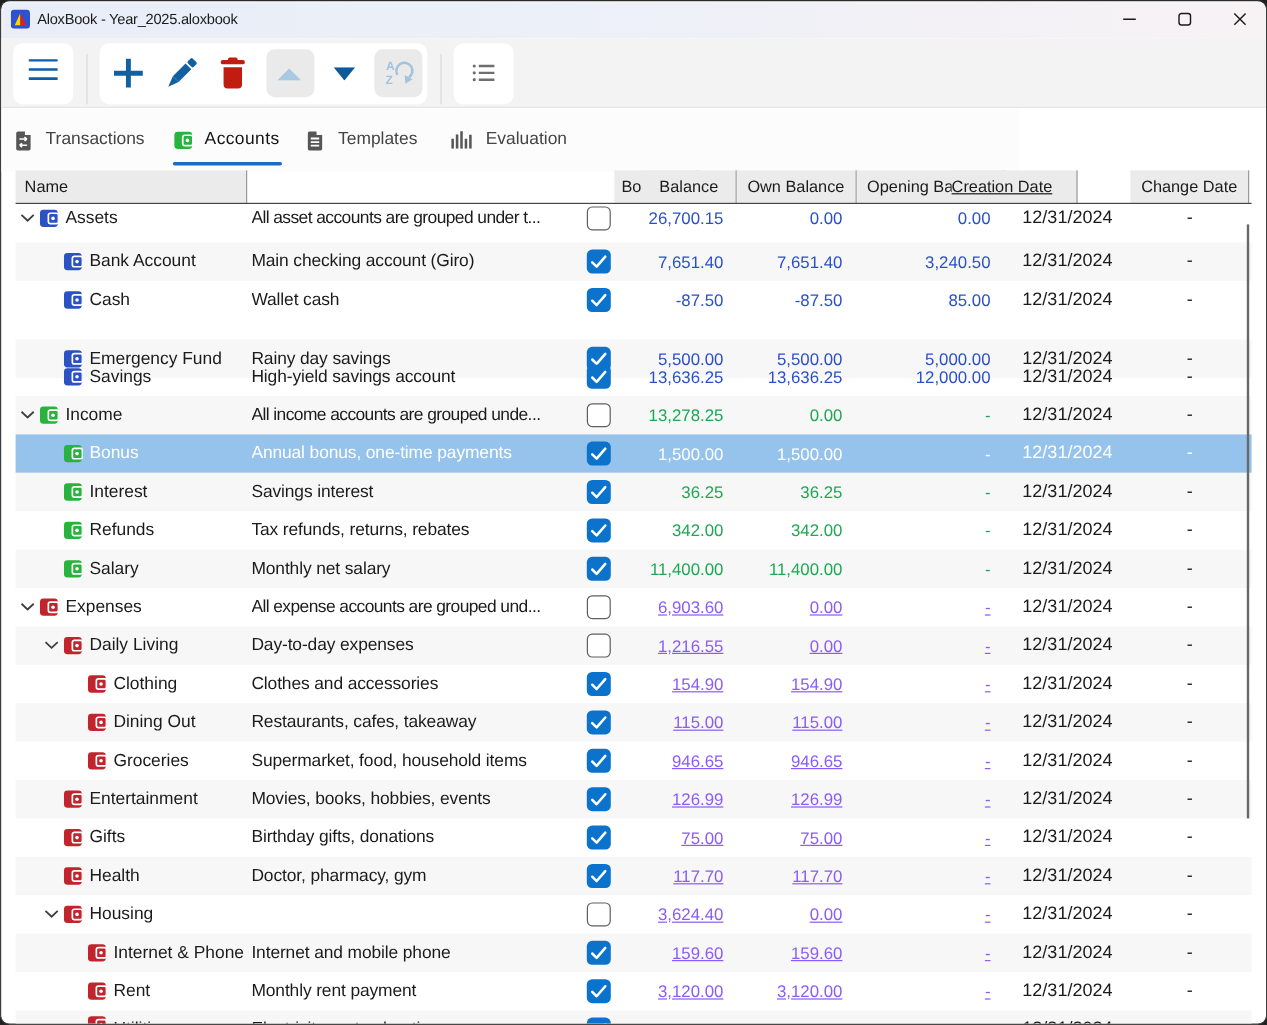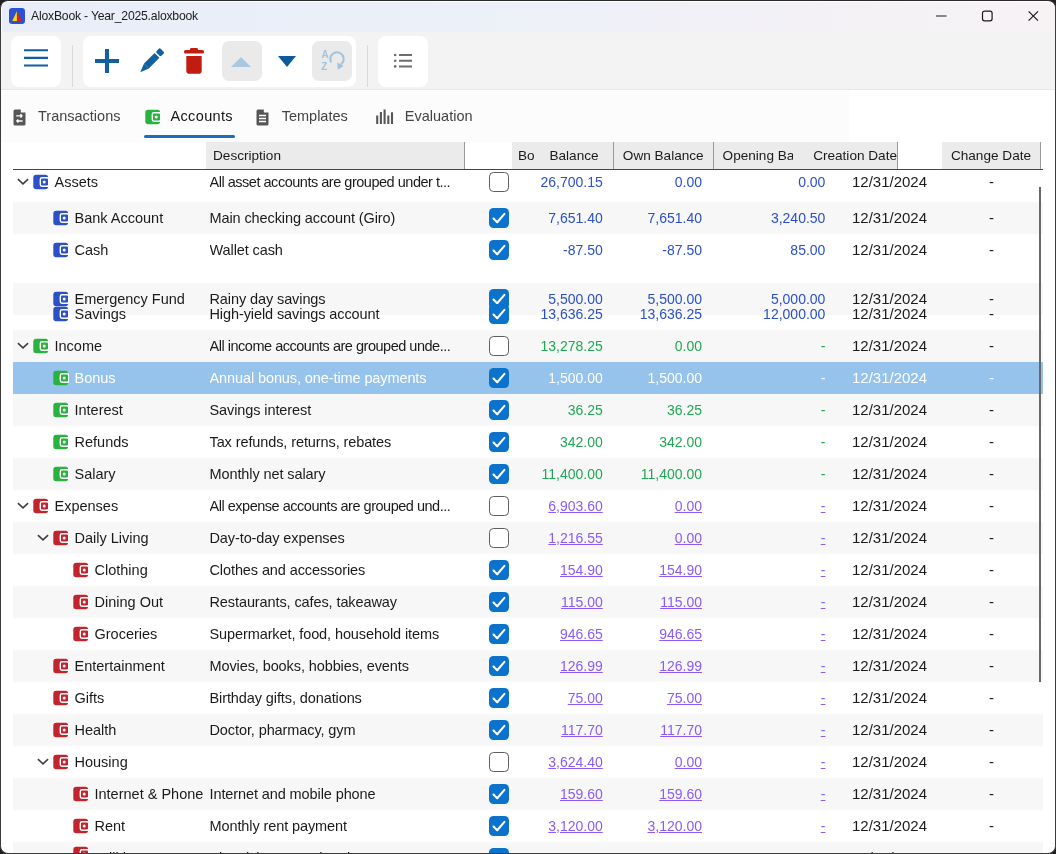--- a/index.html
+++ b/index.html
@@ -137,26 +137,26 @@
   <svg class="abs" style="left:373.5px;top:17.5px" width="20" height="15" viewBox="0 0 20 15">
     <line x1="2.2" y1="6.6" x2="2.2" y2="15" stroke="#565656" stroke-width="2.1"></line>
     <line x1="5.9" y1="3" x2="5.9" y2="15" stroke="#565656" stroke-width="2.1"></line>
     <line x1="9.6" y1="0.4" x2="9.6" y2="15" stroke="#565656" stroke-width="2.1"></line>
     <line x1="13.3" y1="6.6" x2="13.3" y2="15" stroke="#565656" stroke-width="2.1"></line>
     <line x1="17" y1="3.2" x2="17" y2="15" stroke="#565656" stroke-width="2.1"></line>
   </svg>
   <div class="tablab" style="left:403.8px">Evaluation</div>
   <div id="tab-underline"></div>
  </div>
-  <div class="hcell" style="left:205px;width:258.5px;padding-left:7px;text-align:left;">Description</div>
+  <div class="hcell" style="left:12px;width:193px;padding-left:7.5px;text-align:left;">Name</div>
   <div class="hcell" style="left:463.5px;width:70.5px;text-align:center;margin-left:47px;">Bookable</div>
   <div class="hcell" style="left:534px;width:79px;text-align:center;">Balance</div>
   <div class="hcell" style="left:613px;width:99.5px;text-align:center;">Own Balance</div>
   <div class="hcell" style="left:712.5px;width:123.5px;text-align:center;">Opening Balance</div>
-  <div class="hcell" style="left:792px;width:105px;text-align:right;">Creation Date</div>
+  <div class="hcell" style="left:792px;width:105px;text-align:left;text-decoration:underline;">Creation Date</div>
   <div class="hcell" style="left:941px;width:99px;text-align:center;">Change Date</div>
   <div class="abs" id="hborder"></div>
 <div class="row" style="top:165px">
       <svg class="chev" style="left:4px" width="12" height="7" viewBox="0 0 12 7">
         <path d="M0.9 1.1 L6 5.9 L11.1 1.1" stroke="#3e3e3e" stroke-width="1.5" fill="none"></path>
       </svg>
       <svg class="wicon" style="left:20px;top:7.5px" width="16" height="16" viewBox="0 0 16 16">
         <rect x="0.3" y="0.8" width="14.9" height="14.4" rx="2.9" fill="#2b51c5"></rect>
         <rect x="7.3" y="3.7" width="8.4" height="8.6" rx="1.7" fill="#2b51c5" stroke="#fff" stroke-width="1.4"></rect>
         <circle cx="11.2" cy="8" r="1.5" fill="#fff"></circle>

